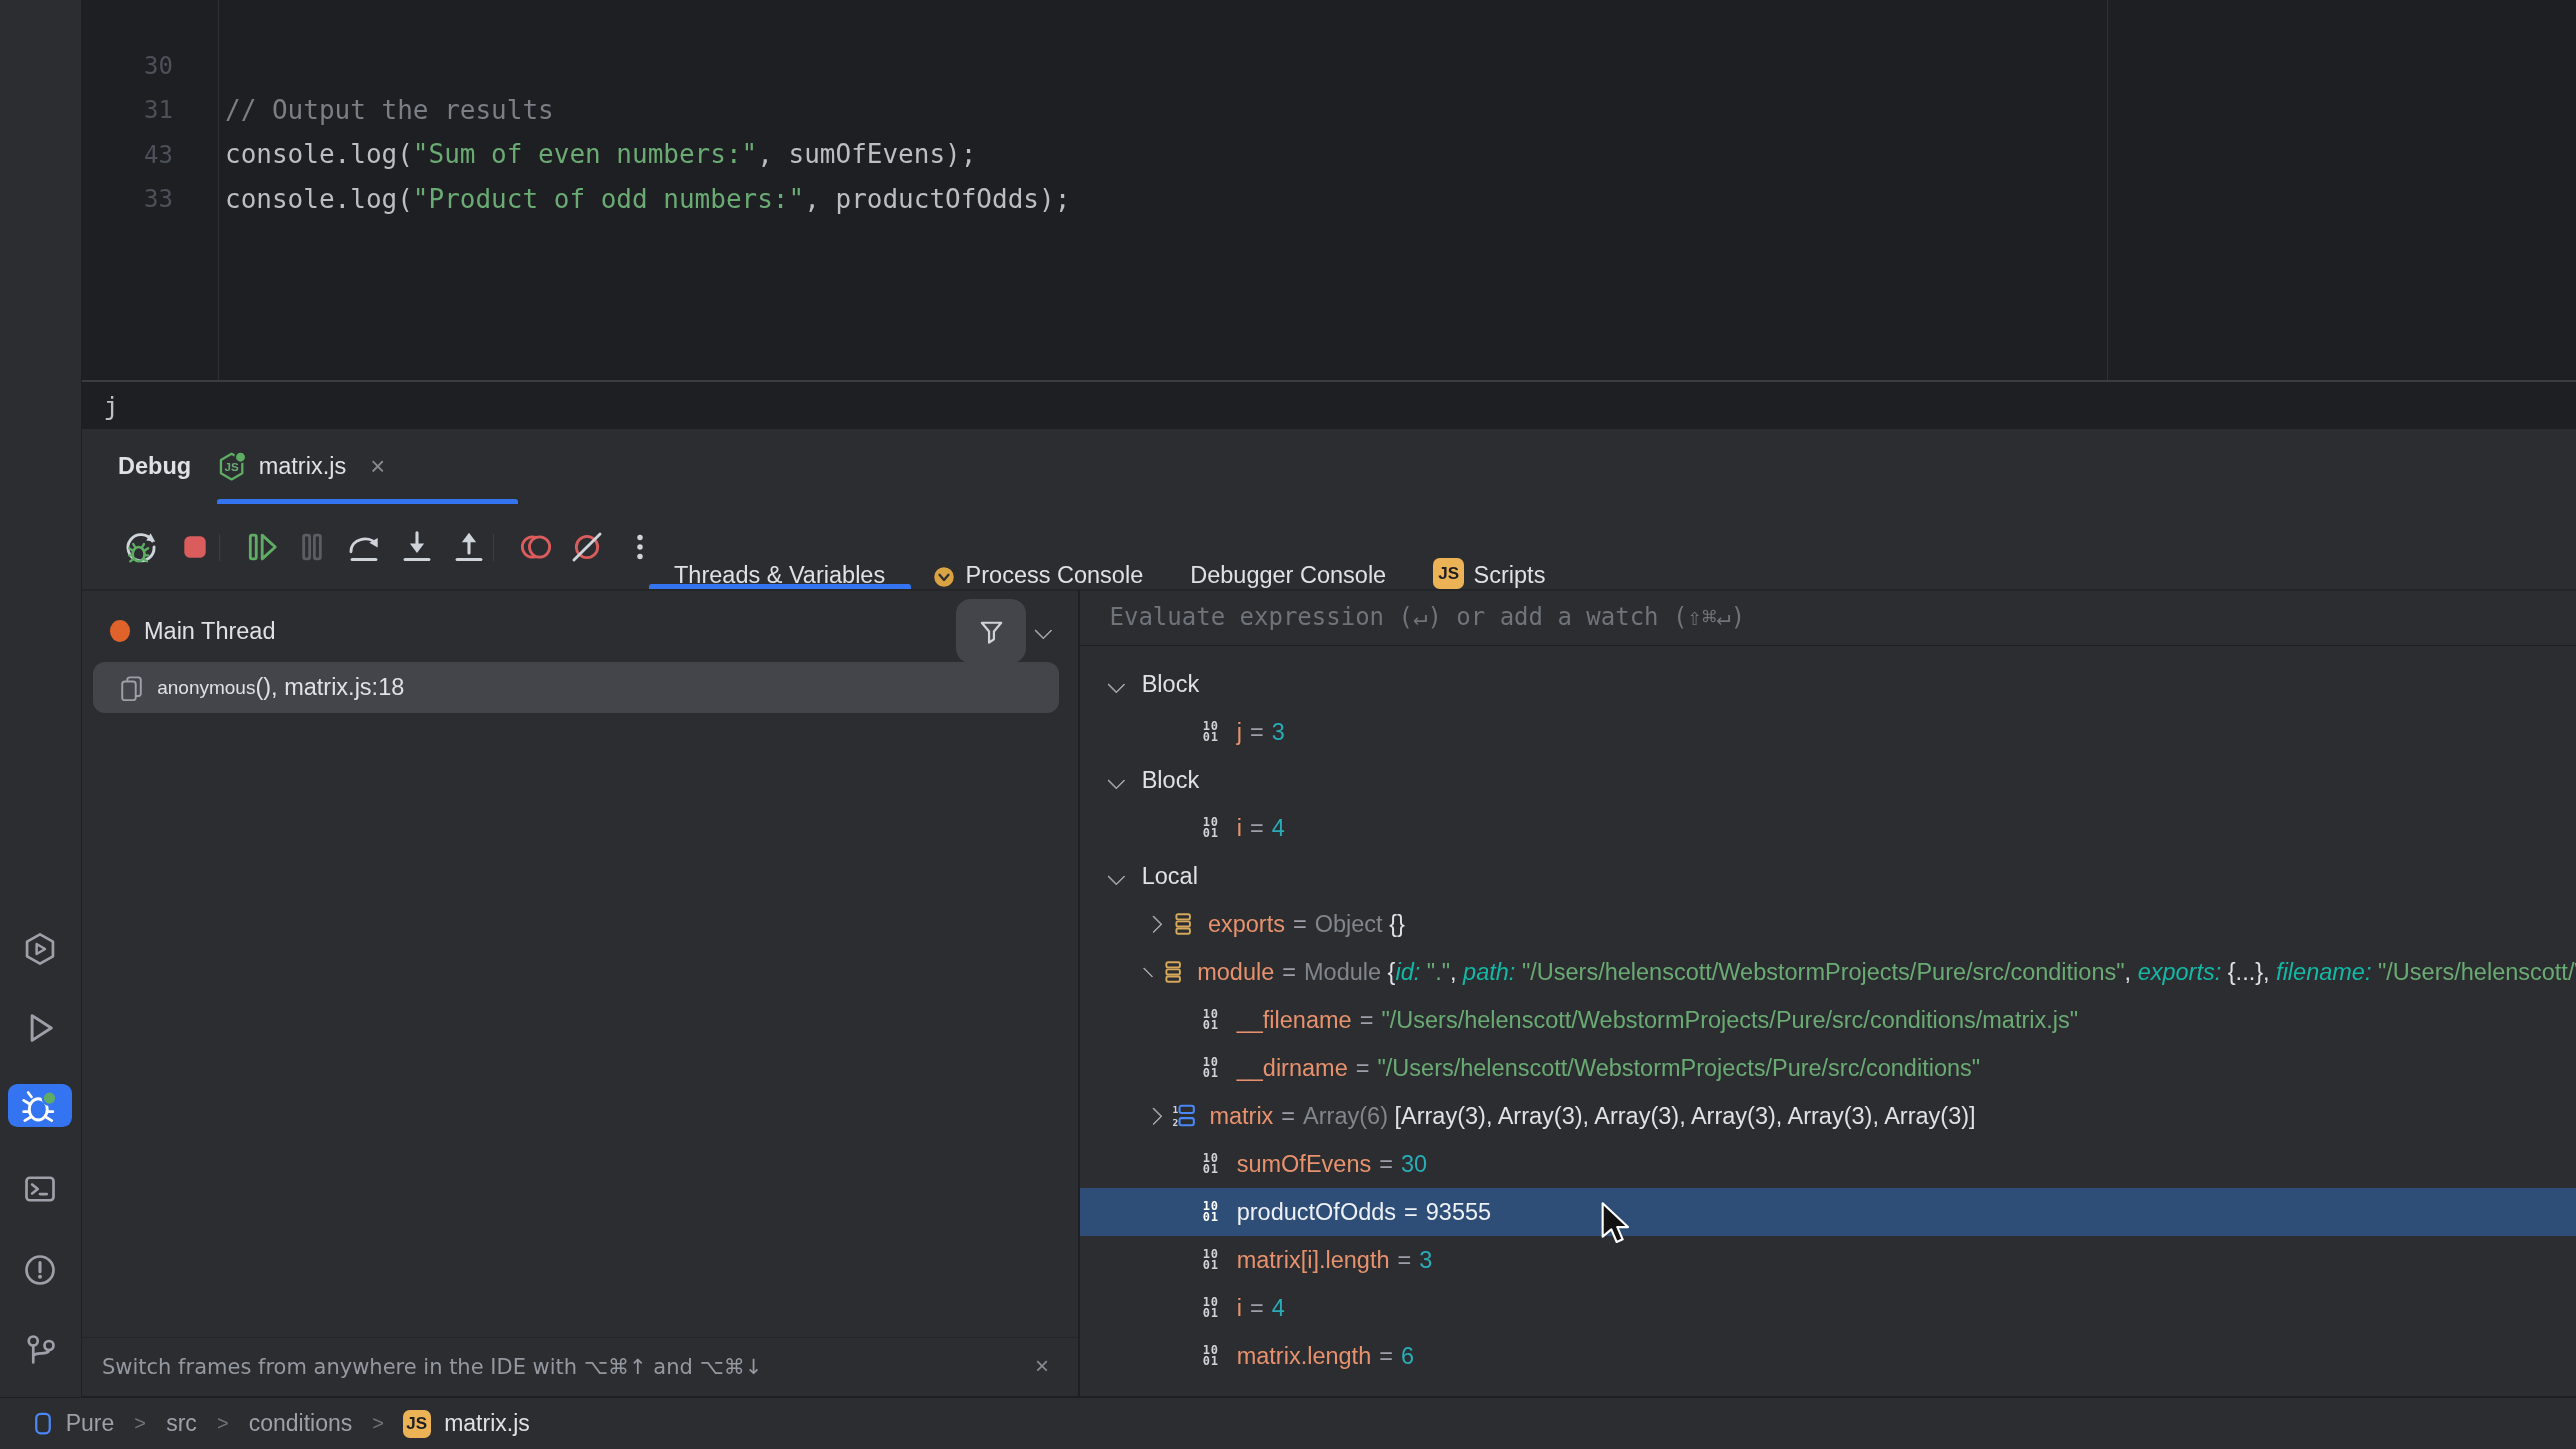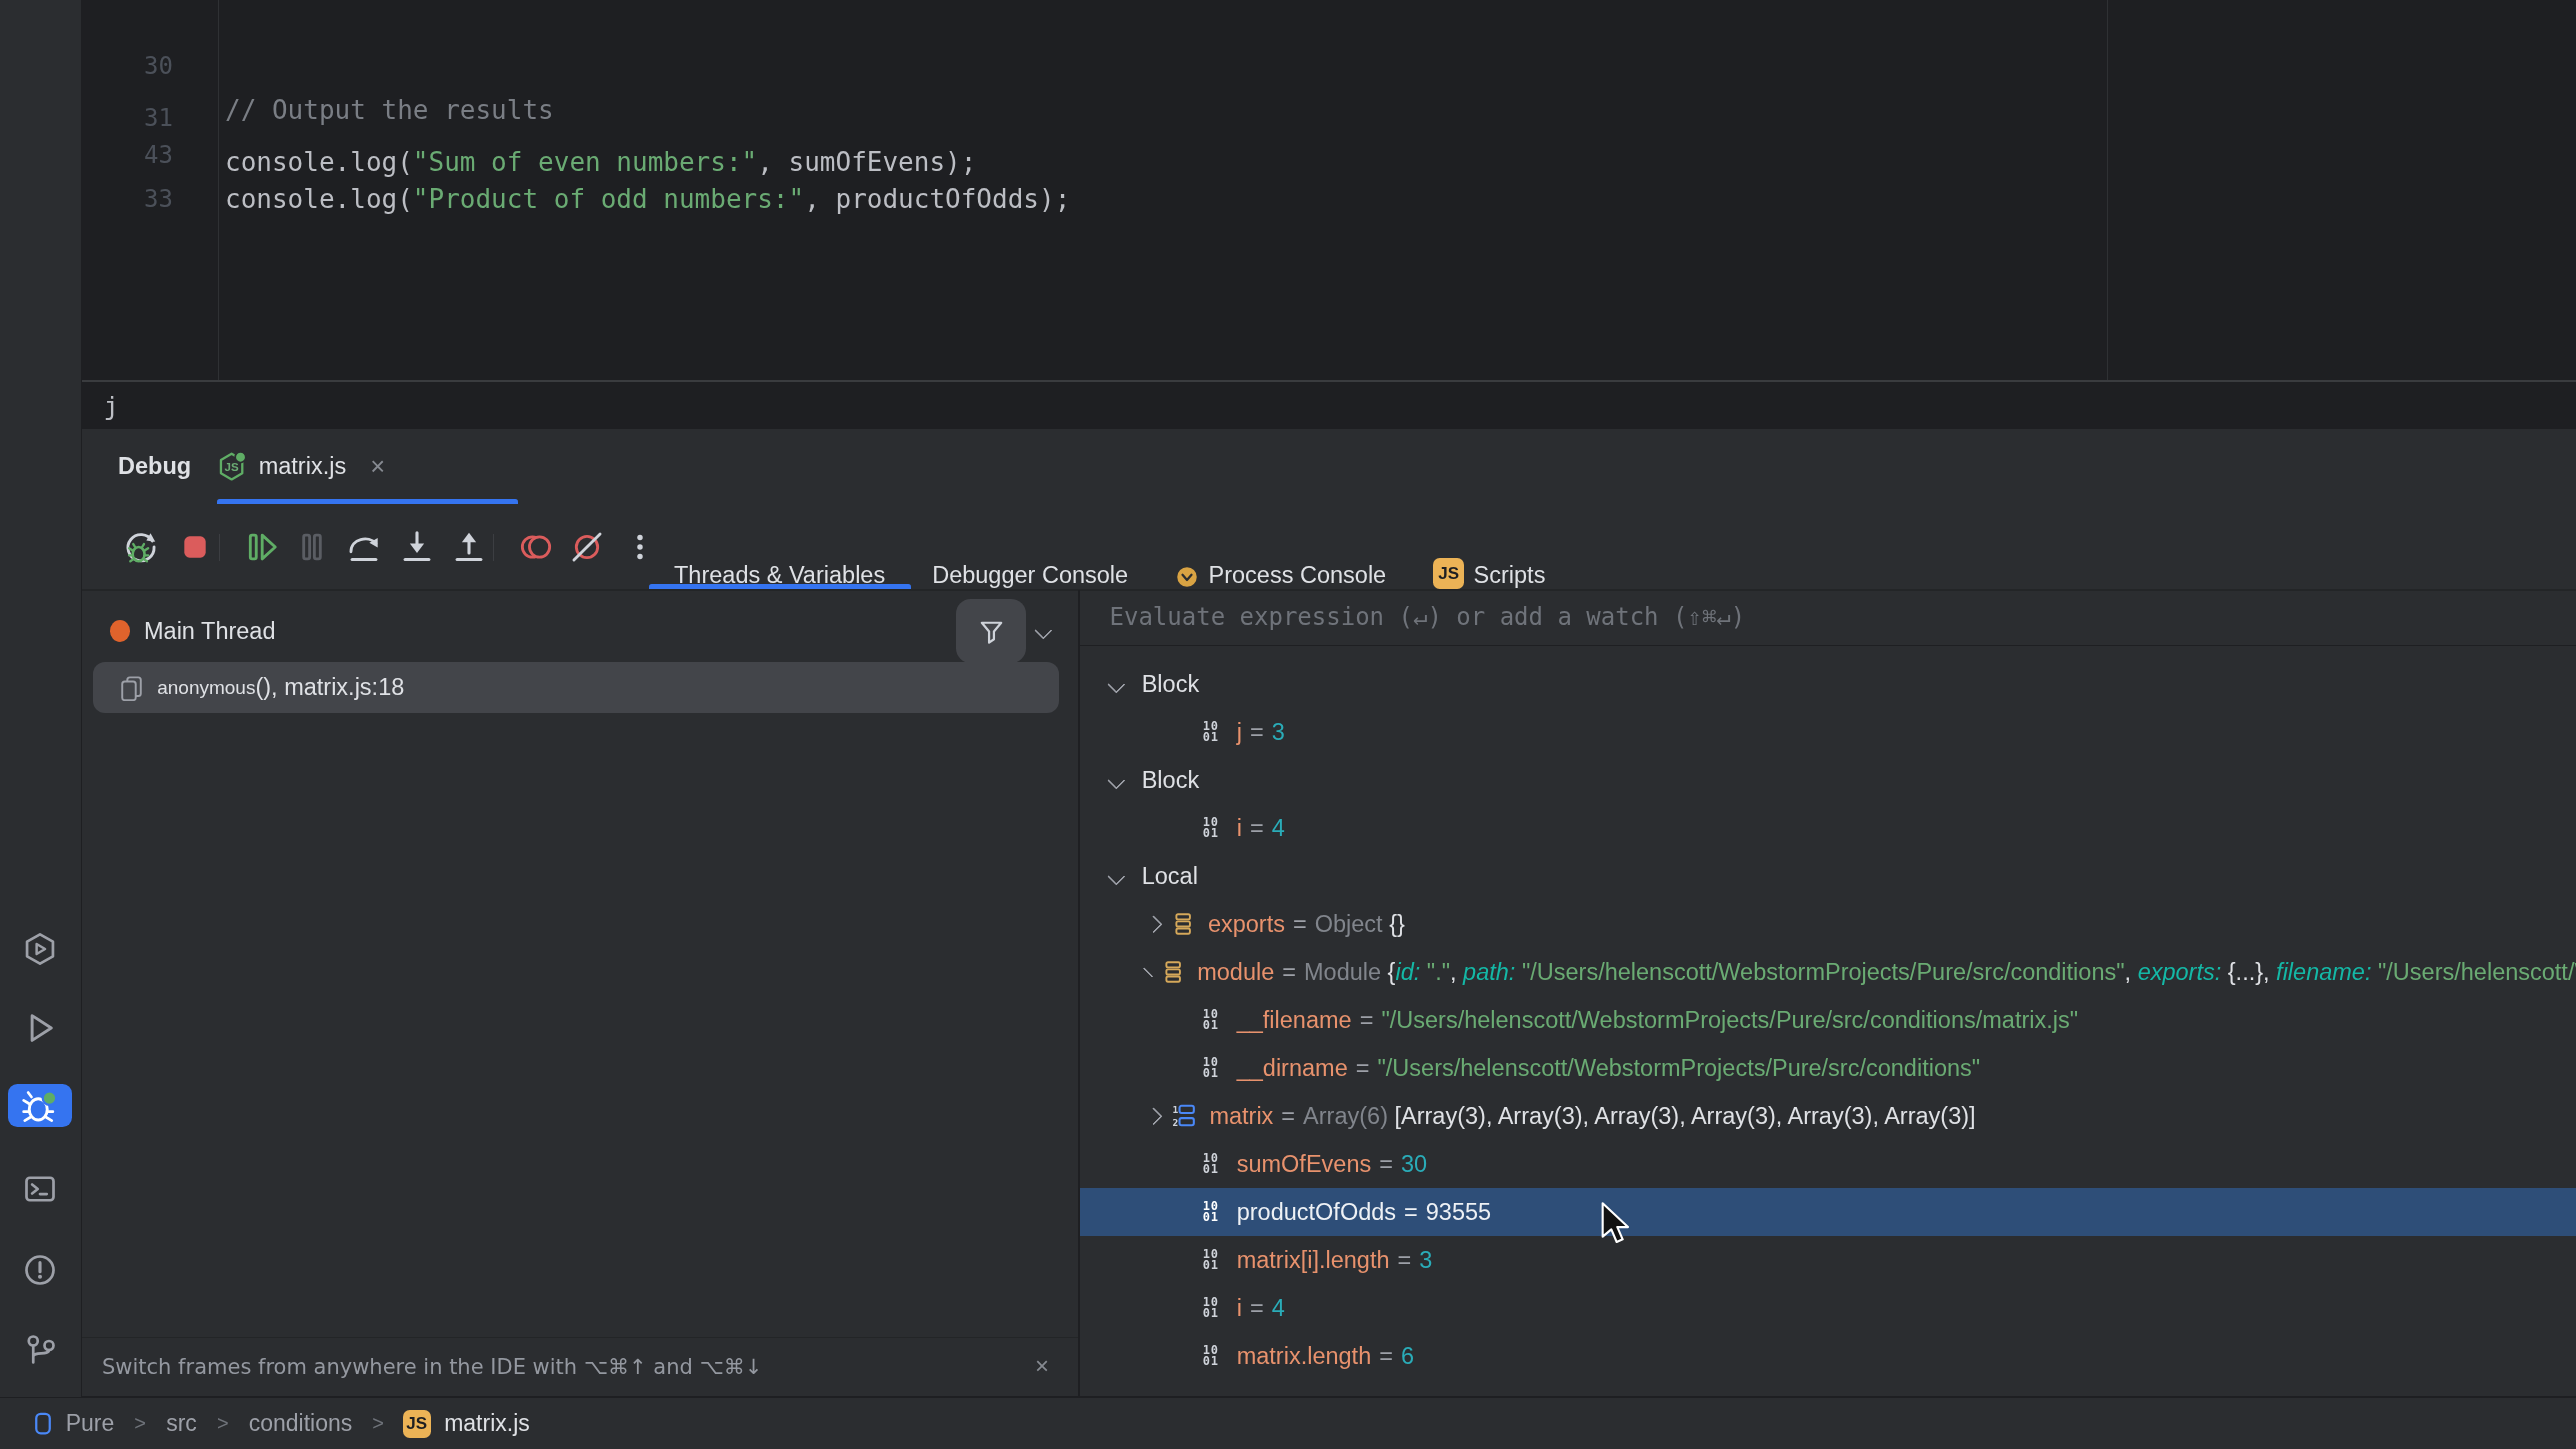--- a/index.html
+++ b/index.html
@@ -119,21 +119,21 @@
 </head>
 <body>
 
 <div id="screen">
 
   <div id="editor">
     <div class="cline mono" style="top:0;">
       <span class="lnum">30</span>
       <span class="ctext tok-cmt">// Output the results</span>
     </div>
-    <div class="cline mono" style="top:52px;padding-left:20px;">
+    <div class="cline mono" style="top:44px;padding-left:20px;">
       <span class="lnum">31</span>
       <span class="ctext"><span>console.log(</span><span class="tok-str">"Sum of even numbers:"</span><span>, sumOfEvens);</span></span>
     </div>
     <div class="cline mono" style="top:89px;">
       <span class="lnum">43</span>
       <span class="ctext"><span>console.log(</span><span class="tok-str">"Product of odd numbers:"</span><span>, productOfOdds);</span></span>
     </div>
     <div class="cline mono" style="top:133px;">
       <span class="lnum">33</span>
     </div>
@@ -252,30 +252,30 @@
           <circle cx="16" cy="16" r="2.3" fill="#cfd3da"></circle>
           <circle cx="16" cy="24" r="2.3" fill="#cfd3da"></circle>
       </svg>
 
       <div id="view-tabs">
         <div class="vtab">
           <span>Threads &amp; Variables</span>
           <div class="underline"></div>
         </div>
         <div class="vtab">
-          <span>Debugger Console</span>
-        </div>
-        <div class="vtab">
           <span class="mini-ic">
             <svg width="24" height="24" viewBox="0 0 32 32">
               <circle cx="16" cy="16" r="13" fill="#d9a343"></circle>
               <path d="M10 13 L16 20 L22 13" fill="none" stroke="#2b2d30" stroke-width="3" stroke-linecap="round" stroke-linejoin="round"></path>
             </svg>
           </span>
           <span>Process Console</span>
+        </div>
+        <div class="vtab">
+          <span>Debugger Console</span>
         </div>
         <div class="vtab">
           <span class="mini-ic">
             <span class="js-badge">JS</span>
           </span>
           <span>Scripts</span>
         </div>
       </div>
     </div>
 

